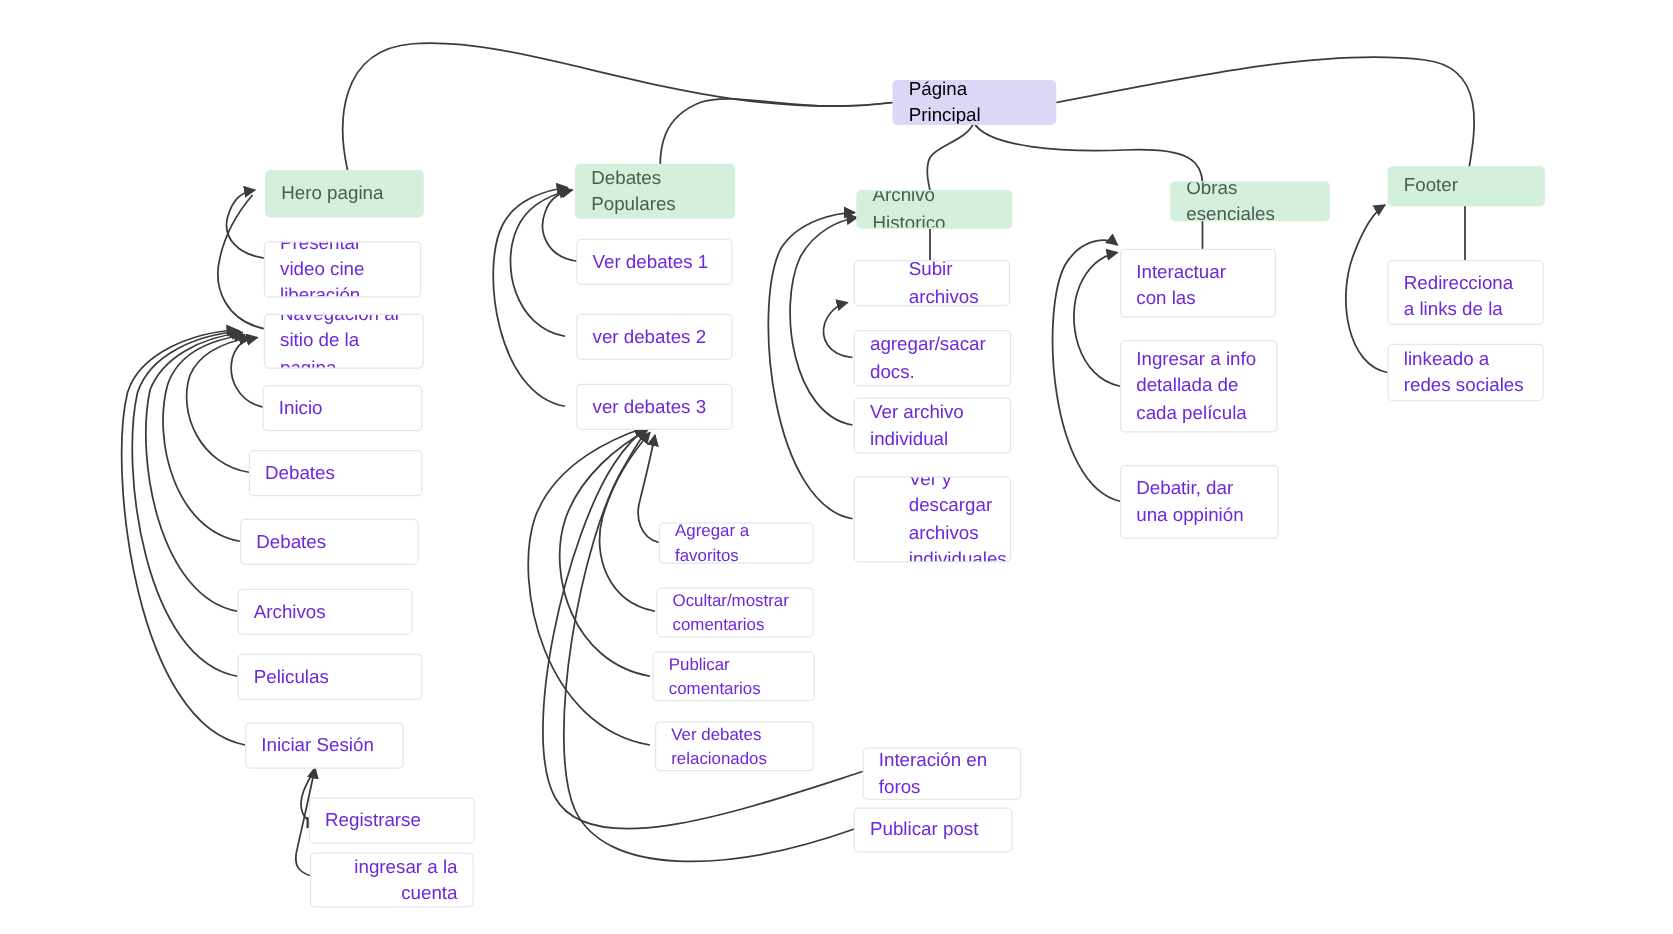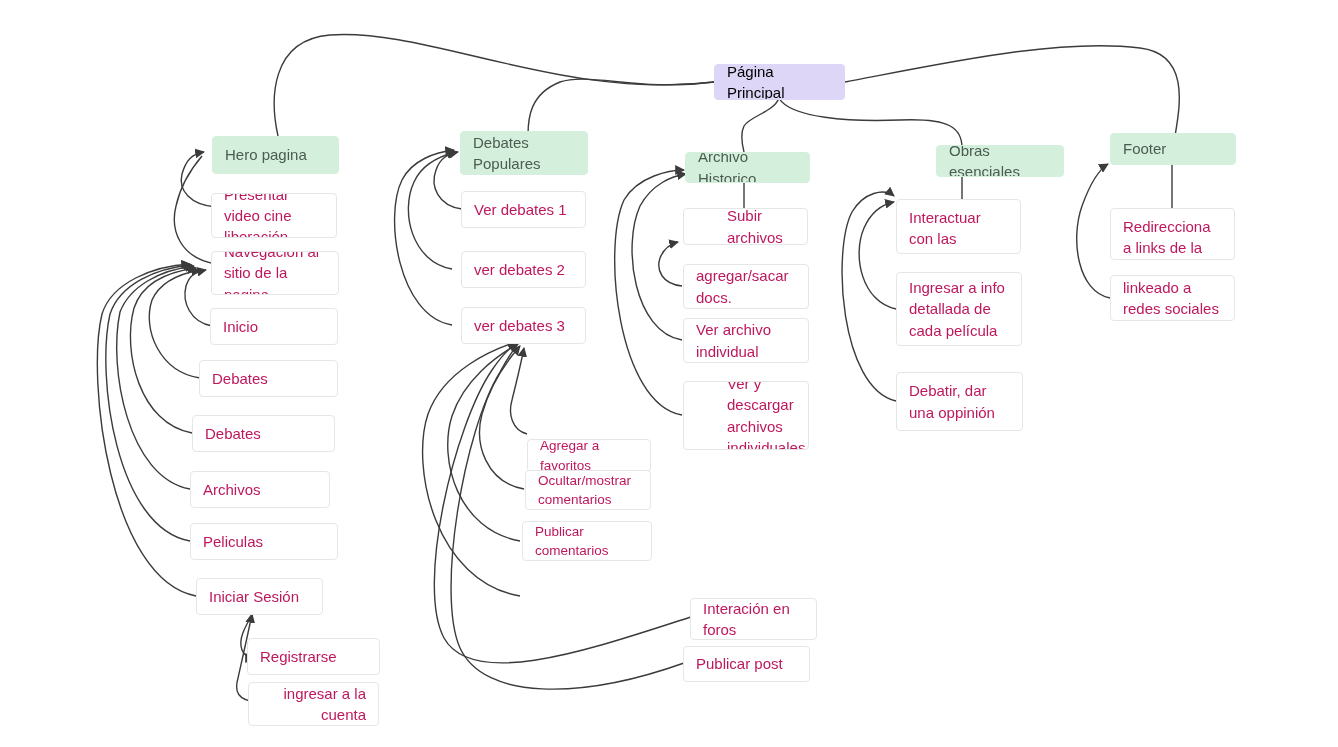--- a/index.html
+++ b/index.html
@@ -43,21 +43,21 @@
     color: #000000;
   }
   .node.branch {
     background: #d4f0dd;
     border: 1px solid #d4f0dd;
     color: #4b5b50;
   }
   .node.leaf {
     background: #ffffff;
     border: 1px solid #e6e6e6;
-    color: #be185d;
+    color: #6d28d9;
   }
   .node.small {
     font-size: 13.5px;
   }
 </style>
 </head>
 <body>
 
 <div id="canvas">
 
@@ -162,29 +162,32 @@
   <div class="node leaf" style="left:461px; top:191px; width:125px; height:37px;">
     <span>Ver debates 1</span>
   </div>
   <div class="node leaf" style="left:461px; top:251px; width:125px; height:37px;">
     <span>ver debates 2</span>
   </div>
   <div class="node leaf" style="left:461px; top:307px; width:125px; height:37px;">
     <span>ver debates 3</span>
   </div>
 
-  <div class="node leaf small" style="left:527px; top:418px; width:124px; height:33px;margin-top:21px;">
+  <div class="node leaf small" style="left:527px; top:418px; width:124px; height:33px;">
     <span>Agregar a favoritos</span>
   </div>
   <div class="node leaf small" style="left:525px; top:470px; width:126px; height:40px;">
     <span>Ocultar/mostrar comentarios</span>
   </div>
   <div class="node leaf small" style="left:522px; top:521px; width:130px; height:40px;">
     <span>Publicar comentarios</span>
   </div>
+  <div class="node leaf small" style="left:524px; top:577px; width:127px; height:40px;">
+    <span>Ver debates relacionados</span>
+  </div>
   <div class="node leaf" style="left:690px; top:598px; width:127px; height:42px;">
     <span>Interación en foros</span>
   </div>
   <div class="node leaf" style="left:683px; top:646px; width:127px; height:36px;">
     <span>Publicar post</span>
   </div>
 
   <div class="node branch" style="left:685px; top:152px; width:125px; height:31px;">
     <span>Archivo Historico</span>
   </div>

